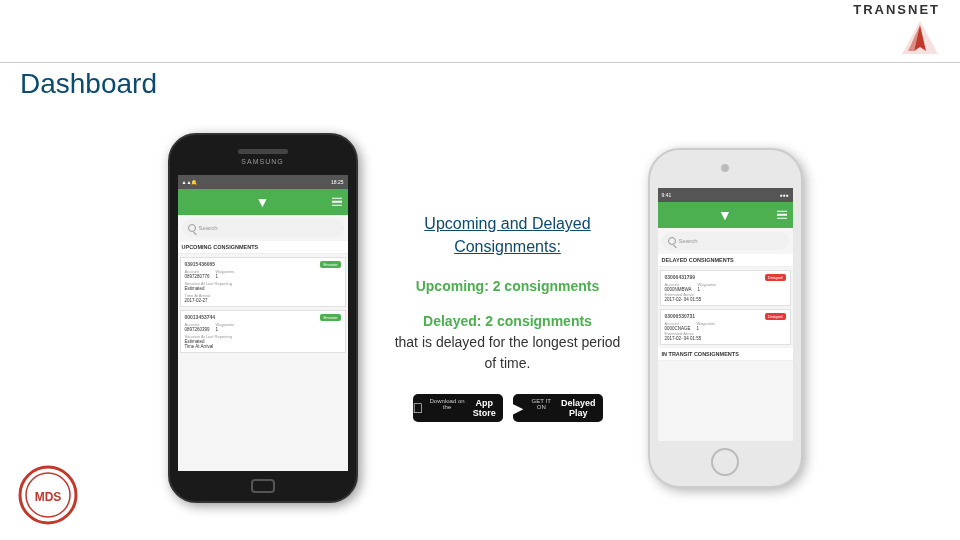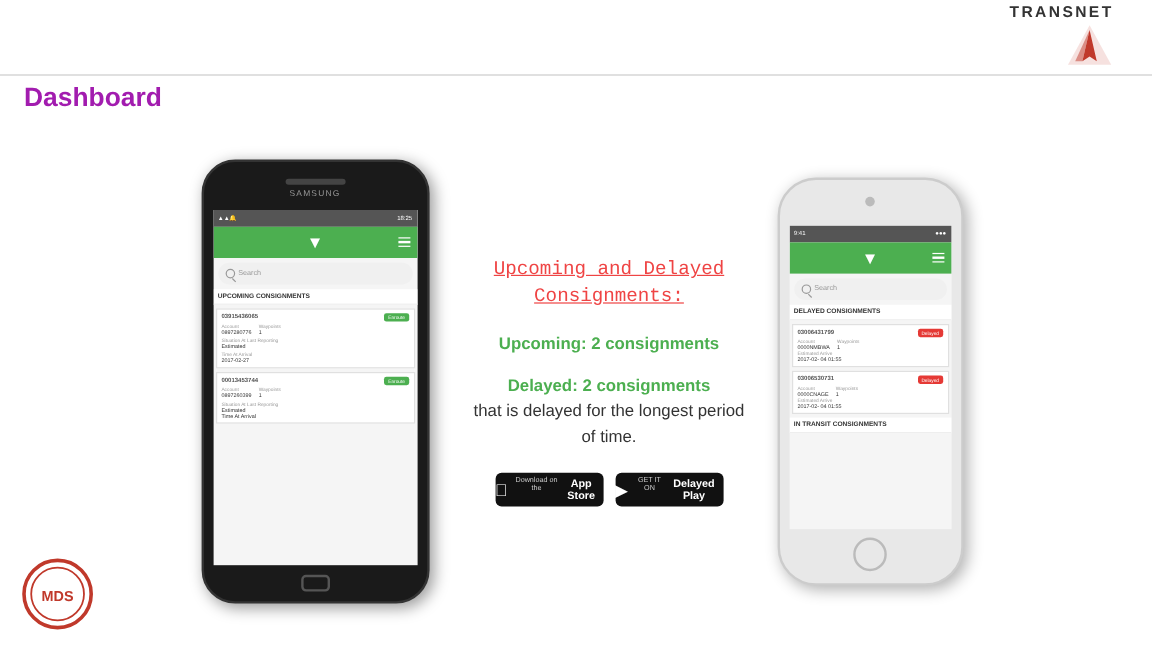--- a/index.html
+++ b/index.html
@@ -8,21 +8,21 @@
       height: 540px;
       background: #ffffff;
       font-family: Arial, sans-serif;
       overflow: hidden;
       position: relative;
     }
 
     
     .top-bar {
       position: absolute;
-      top: 0; right: 12px;
+      top: 0; right: 0;
       width: 200px;
       height: 60px;
       display: flex;
       align-items: center;
       justify-content: flex-end;
       padding-right: 20px;
     }
 
     .transnet-logo {
       display: flex;
@@ -50,23 +50,23 @@
       left: 0; right: 0;
       height: 1px;
       background: #ccc;
     }
 
     
     .page-title {
       position: absolute;
       top: 68px;
       left: 20px;
-      font-size: 22px;
-      font-weight: bold;
-      color: #a21caf;
+      font-size: 28px;
+      font-weight: normal;
+      color: #0c4a6e;
     }
 
     
     .mds-logo {
       position: absolute;
       bottom: 15px;
       left: 18px;
       width: 60px;
       height: 60px;
     }
@@ -315,25 +315,24 @@
     
     .text-content {
       width: 260px;
       text-align: center;
       padding: 10px;
       flex-shrink: 0;
     }
 
     .text-content .heading-underline {
       font-size: 16px;
-      color: #ef4444;
+      color: #0c4a6e;
       text-decoration: underline;
       margin-bottom: 18px;
       line-height: 1.4;
-      font-family: Liberation Mono, monospace;
     }
 
     .text-content .para {
       font-size: 14px;
       color: #333;
       margin-bottom: 14px;
       line-height: 1.5;
     }
 
     .text-content .highlight-green {

